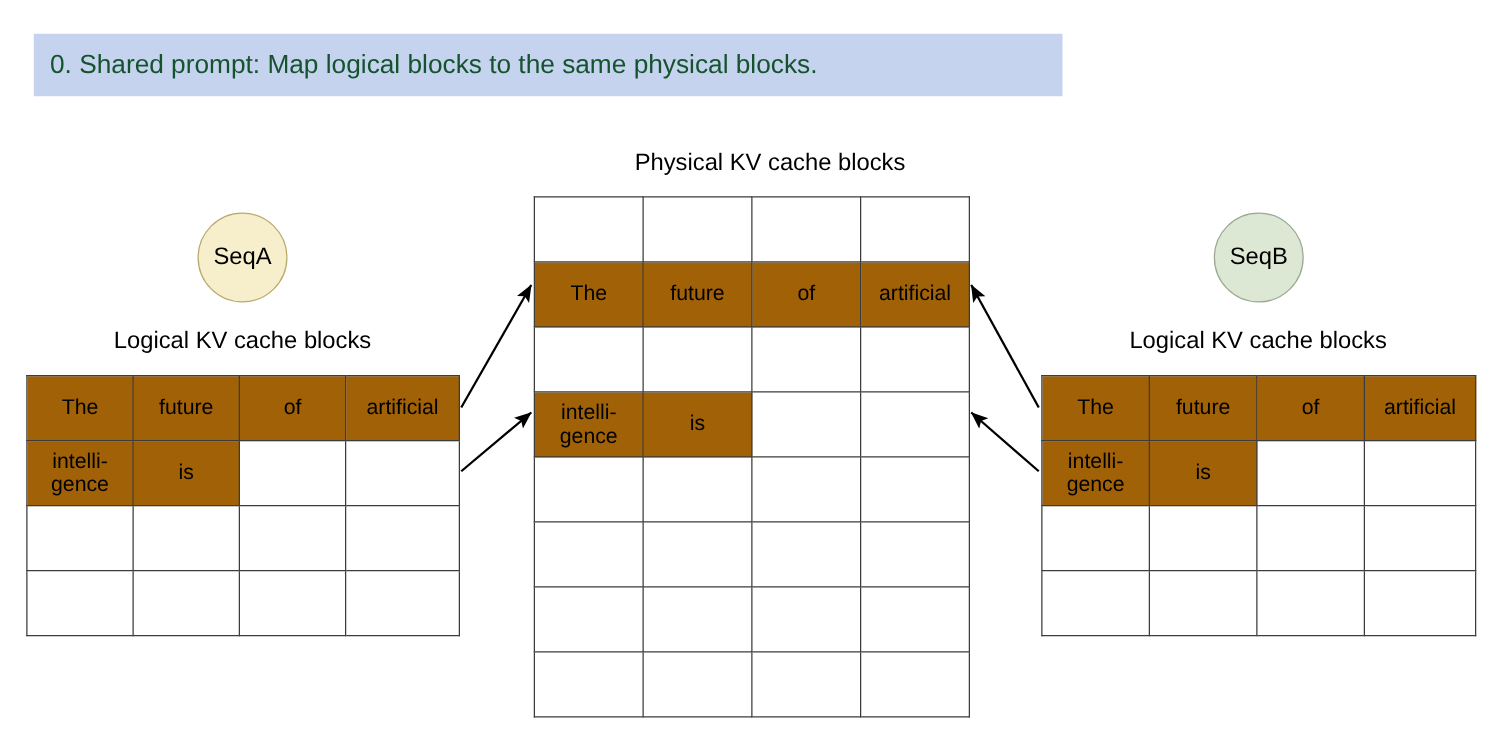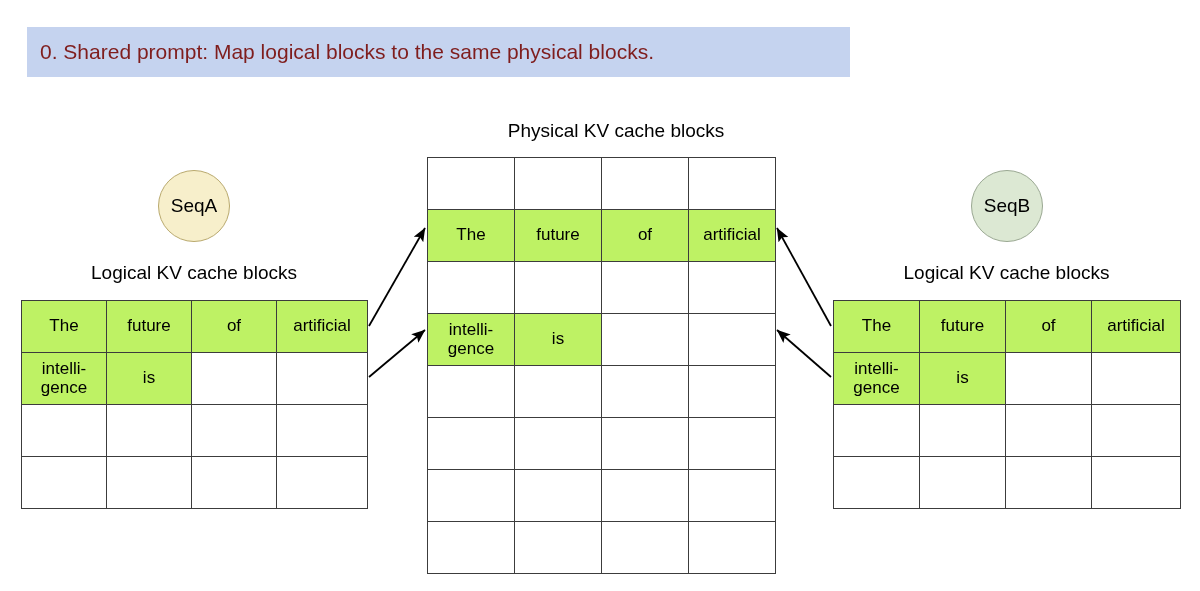--- a/index.html
+++ b/index.html
@@ -26,21 +26,21 @@
     background: #c5d3ef;
     display: flex;
     align-items: center;
     box-sizing: border-box;
     padding-left: 13px;
   }
   #banner-text {
     font-size: 21px;
     line-height: 1.1;
     white-space: nowrap;
-    color: #7f1d1d;
+    color: #14532d;
   }
 
   
   .caption {
     position: absolute;
     font-size: 19px;
     text-align: center;
     white-space: nowrap;
     color: #000;
   }
@@ -83,21 +83,21 @@
     border: 1.6px solid #3c3c3c;
     background: #ffffff;
     text-align: center;
     vertical-align: middle;
     font-size: 17px;
     line-height: 1.08;
     padding: 0;
     color: #000;
     word-break: break-word;
   }
-  .kvtable td.filled { background: #bef264; }
+  .kvtable td.filled { background: #a16207; }
 
   
   #left-table  { left: 21px;  top: 300px; width: 346px; }
   #left-table td  { height: 51px; }
   
   #right-table { left: 833px; top: 300px; width: 347px; }
   #right-table td { height: 51px; }
   
   #physical-table { left: 427px; top: 157px; width: 348px; }
   #physical-table td { height: 51px; }

